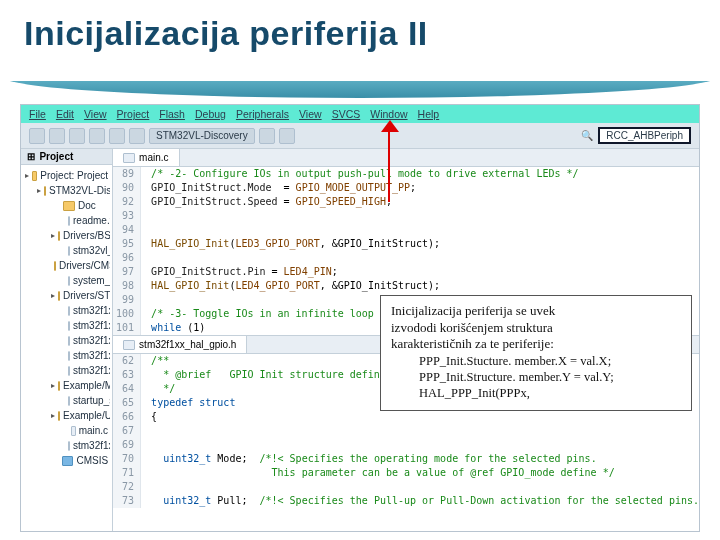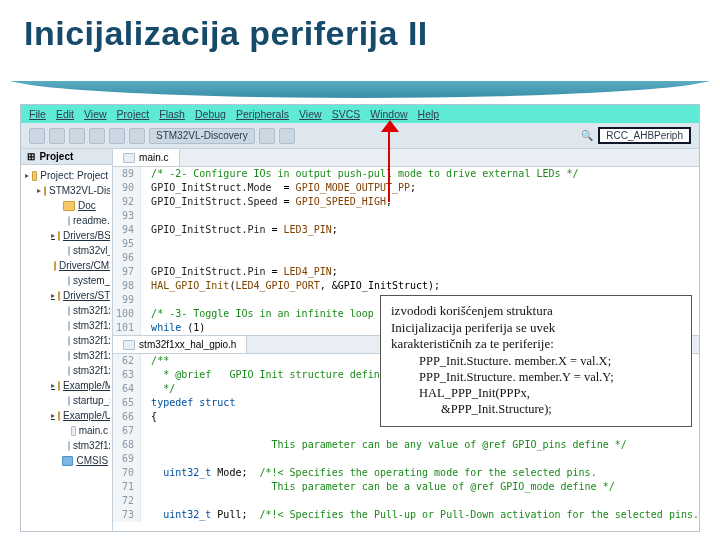--- a/index.html
+++ b/index.html
@@ -12,21 +12,21 @@
   .tbtn { width: 16px; height: 16px; background: #cbd7e1; border: 1px solid #aebfcf; border-radius: 2px; }
   .tbtn.wide { width: auto; padding: 0 6px; font-size: 10px; line-height: 14px; color: #2a3a48; }
   .searchbox { margin-left: auto; font-size: 10px; color: #2a3a48; display: flex; align-items: center; gap: 4px; }
   .searchbox .field { background: #fff; border: 2px solid #0f172a; padding: 1px 6px; min-width: 90px; }
   .body { display: flex; height: calc(100% - 44px); }
   .sidebar { width: 178px; background: #fff; border-right: 1px solid #c4d0da; overflow: hidden; }
   .panel-title { background: #dfe7ee; padding: 2px 6px; font-weight: 600; border-bottom: 1px solid #c4d0da; display: flex; align-items: center; gap: 4px; font-size: 10px; }
   .tree { padding: 3px 2px; font-size: 10px; color: #203040; line-height: 15px; }
   .tree-item { display: flex; align-items: center; gap: 3px; padding: 0 2px; white-space: nowrap; overflow: hidden; }
   .tree-item.indent1 { padding-left: 14px; }
-  .tree-item.indent2 { padding-left: 28px; text-decoration: underline; }
+  .tree-item.indent2 { padding-left: 28px; }
   .tree-item.indent3 { padding-left: 42px; }
   .twisty { width: 9px; height: 9px; display: inline-flex; align-items: center; justify-content: center; font-size: 8px; color: #555; }
   .ficon { width: 12px; height: 10px; display: inline-block; background: #f6c968; border: 1px solid #caa142; border-radius: 1px; }
   .ficon.file { background: #e7eef6; border-color: #aebfcf; }
   .ficon.blue { background: #7ab7e4; border-color: #5091c0; }
   .editor { flex: 1; background: #fff; display: flex; flex-direction: column; }
   .tabs { display: flex; background: #e8eef4; border-bottom: 1px solid #c4d0da; font-size: 10px; }
   .tab { padding: 3px 10px; border-right: 1px solid #c4d0da; display: flex; align-items: center; gap: 4px; }
   .tab.active { background: #fff; }
   .gutter-row { display: flex; }
@@ -211,24 +211,24 @@
             <div class="gutter-row">
               <div class="gutter">92</div>
               <div class="code"><span class="sym">GPIO_InitStruct.Speed </span>= <span class="mac">GPIO_SPEED_HIGH</span>;</div>
             </div>
             <div class="gutter-row">
               <div class="gutter">93</div>
               <div class="code"></div>
             </div>
             <div class="gutter-row">
               <div class="gutter">94</div>
-              <div class="code"><span class="sym">GPIO_InitStruct.Pin </span>= <span class="mac">LED3_PIN</span>;</div>
             </div>
             <div class="gutter-row">
               <div class="gutter">95</div>
+              <div class="code"><span class="fn">HAL_GPIO_Init</span>(<span class="mac">LED3_GPIO_PORT</span>, &amp;GPIO_InitStruct);</div>
             </div>
             <div class="gutter-row">
               <div class="gutter">96</div>
               <div class="code"></div>
             </div>
             <div class="gutter-row">
               <div class="gutter">97</div>
               <div class="code"><span class="sym">GPIO_InitStruct.Pin </span>= <span class="mac">LED4_PIN</span>;</div>
             </div>
             <div class="gutter-row">
@@ -270,24 +270,20 @@
             <div class="gutter-row">
               <div class="gutter">65</div>
               <div class="code"><span class="kw">typedef struct</span></div>
             </div>
             <div class="gutter-row">
               <div class="gutter">66</div>
               <div class="code">{</div>
             </div>
             <div class="gutter-row">
               <div class="gutter">67</div>
-            </div>
-            <div class="gutter-row">
-              <div class="gutter">68</div>
-              <div class="code">                    <span class="cmt">This parameter can be any value of @ref GPIO_pins define */</span></div>
             </div>
             <div class="gutter-row">
               <div class="gutter">69</div>
               <div class="code"></div>
             </div>
             <div class="gutter-row">
               <div class="gutter">70</div>
               <div class="code">  <span class="kw">uint32_t</span> Mode;  <span class="cmt">/*!&lt; Specifies the operating mode for the selected pins.</span></div>
             </div>
             <div class="gutter-row">
@@ -305,20 +301,19 @@
           </div>
       </div>
     </div>
   </div>
 </div>
 
 <div class="arrow"></div>
 <div class="arrowhead"></div>
 
 <div class="callout">
+  <div>Inicijalizacija periferija se uvek</div>
   <div>izvododi korišćenjem struktura</div>
-  <div>Inicijalizacija periferija se uvek</div>
   <div>karakterističnih za te periferije:</div>
   <div class="indent">PPP_Init.Stucture. member.X = val.X;</div>
   <div class="indent">PPP_Init.Structure. member.Y = val.Y;</div>
   <div class="indent">HAL_PPP_Init(PPPx,</div>
-  <div class="indent" style="padding-left:50px">&amp;PPP_Init.Structure);</div>
 </div>
 
 </body></html>

